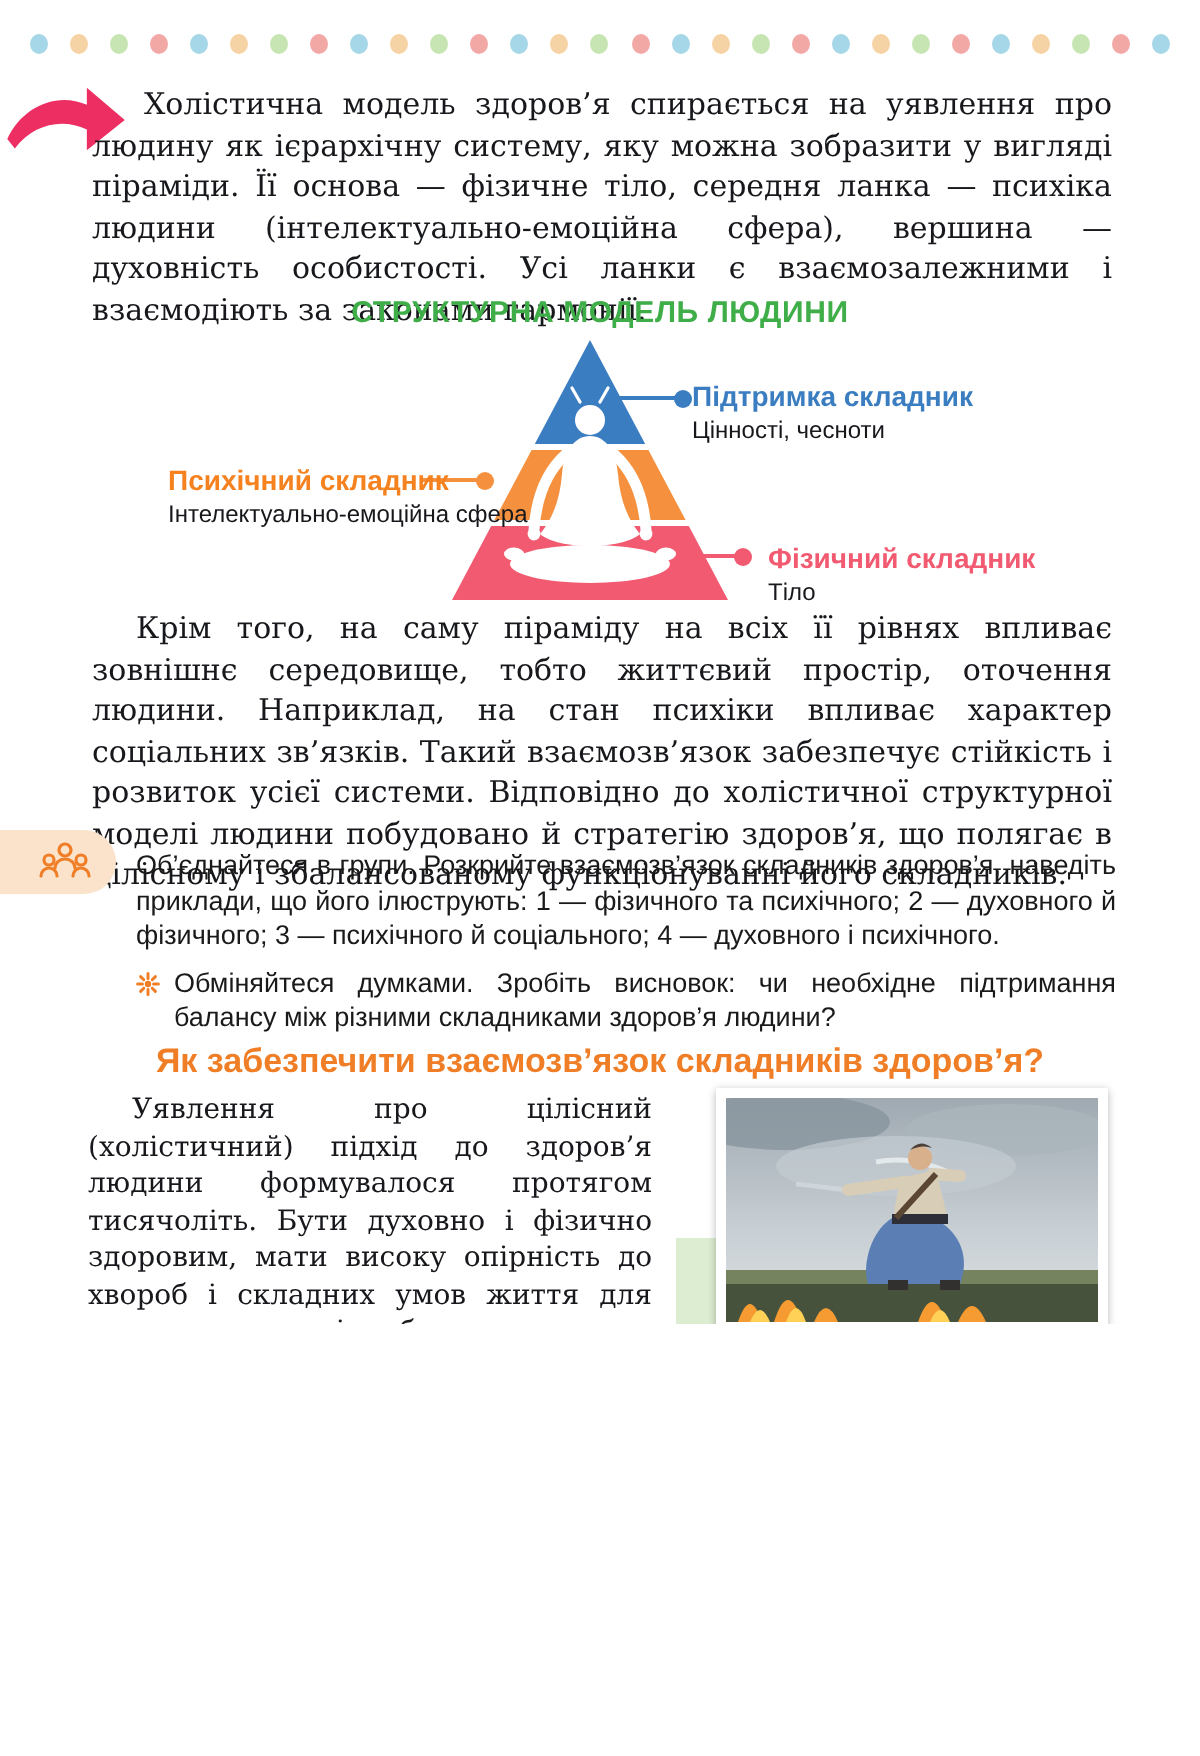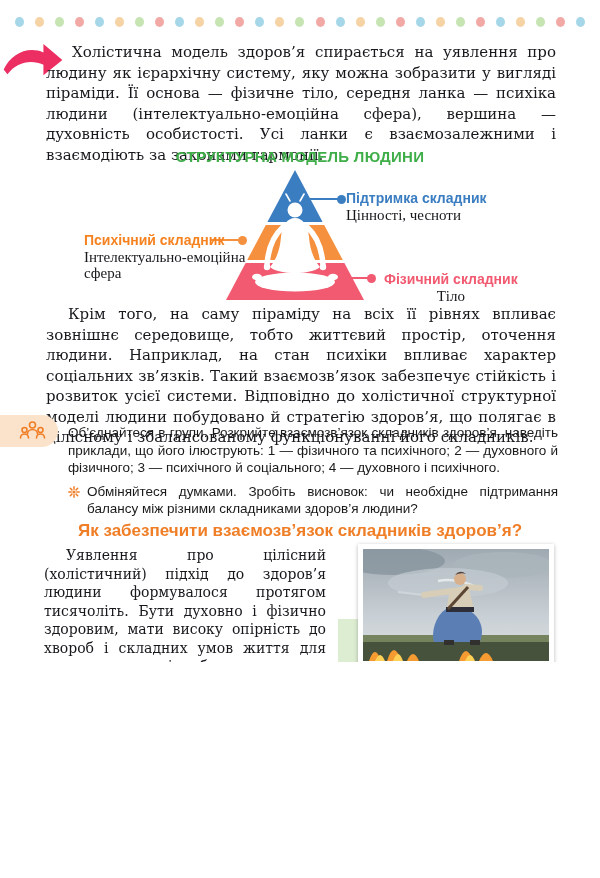--- a/index.html
+++ b/index.html
@@ -19,24 +19,24 @@
 
   .arrow-wrap { position:absolute; left:2px; top:42px; width:62px; height:36px; }
 
   
   .diagram { position:absolute; top:148px; left:44px; width:512px; height:154px; }
   .diagram-title { text-align:center; font-size:15px; font-weight:bold; color:#3fae49; letter-spacing:.3px; }
   .pyramid { position:absolute; left:182px; top:22px; width:138px; height:130px; }
   .band-spiritual { fill:#3a7dc1; } .band-mental { fill:#f5913e; } .band-physical { fill:#f15a70; }
   .dg-label { position:absolute; font-size:14px; line-height:16.5px; }
   .dg-label .hd { font-weight:bold; display:block; }
-  .dg-label .sub { color:#17181c; display:block; font-size:15px;font-family:Liberation Serif, serif; }
+  .dg-label .sub { color:#17181c; display:block; font-size:12px; }
   .lbl-spiritual { left:302px; top:42px; } .lbl-spiritual .hd { color:#3a7dc1; }
   .lbl-mental { left:40px; top:84px; width:186px; } .lbl-mental .hd { color:#f5821f; }
-  .lbl-physical { left:340px; top:123px;text-align:center; } .lbl-physical .hd { color:#f15a70; }
+  .lbl-physical { left:340px; top:123px; } .lbl-physical .hd { color:#f15a70; }
   .conn { position:absolute; height:2px; }
   .conn .tip { position:absolute; width:9px; height:9px; border-radius:50%; top:-3.5px; right:-6px; }
   .conn-spiritual { left:263px; top:50px; width:33px; background:#3a7dc1; } .conn-spiritual .tip { background:#3a7dc1; }
   .conn-mental { left:167px; top:91px; width:30px; background:#f5913e; } .conn-mental .tip { background:#f5913e; }
   .conn-physical { left:302px; top:129px; width:24px; background:#f15a70; } .conn-physical .tip { background:#f15a70; }
 
   
   .task { position:absolute; top:424px; left:46px; width:512px; font-size:13.5px; line-height:17.5px; color:#1a1a1a; }
   .task-tab { position:absolute; left:-46px; top:-9px; width:58px; height:32px; background:#fbe3cb; border-radius:0 16px 16px 0; }
   .task-tab svg { position:absolute; right:12px; top:5px; }

